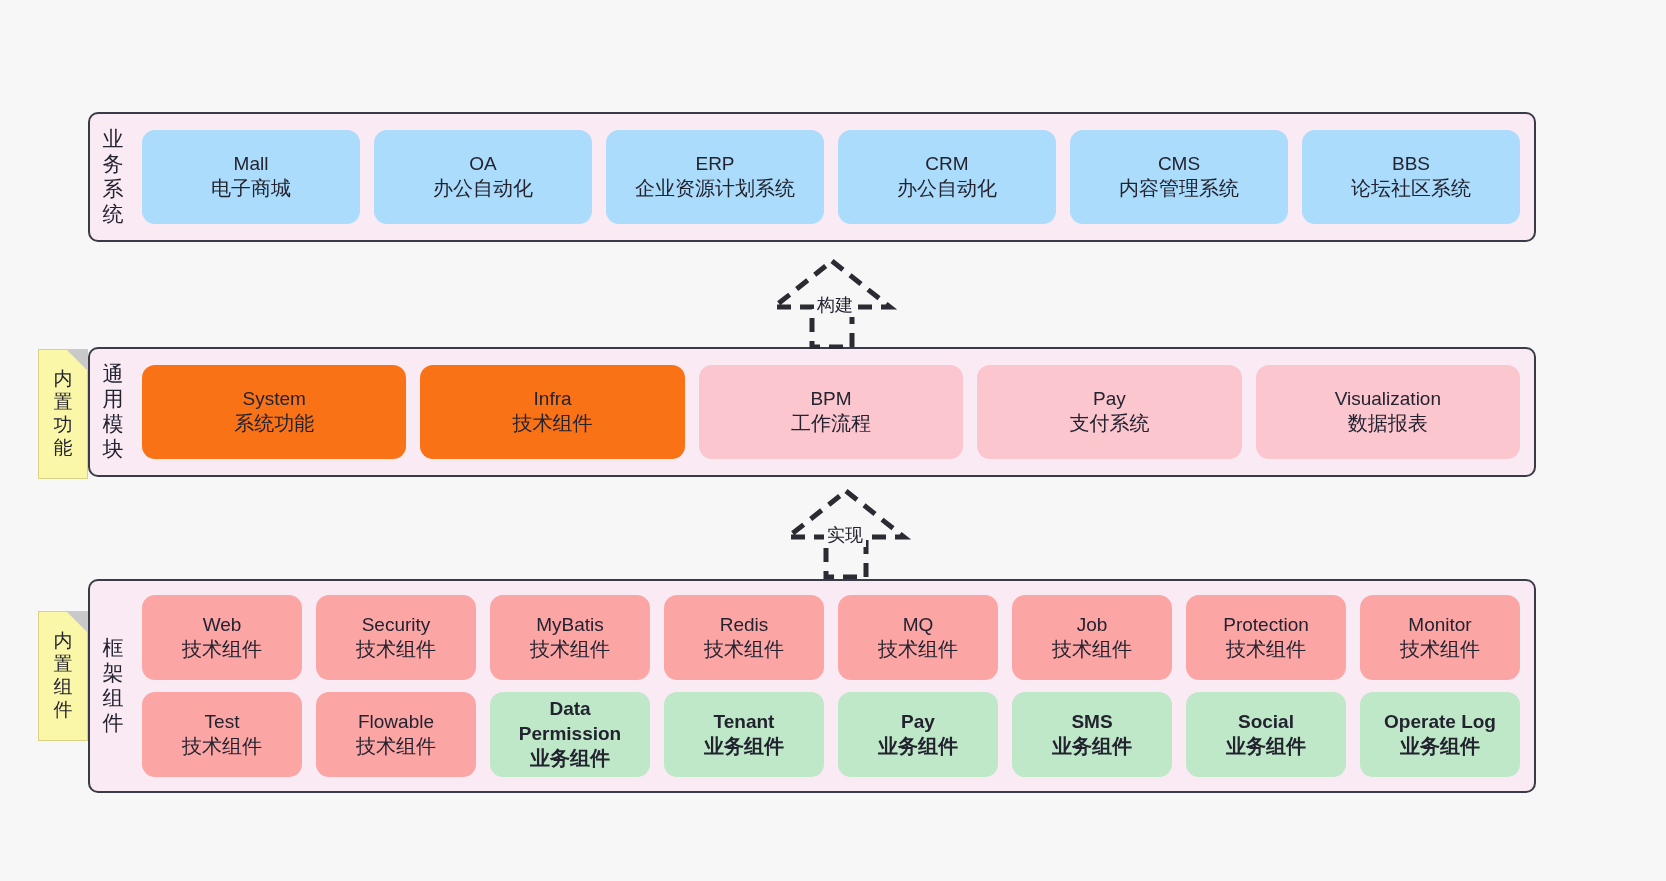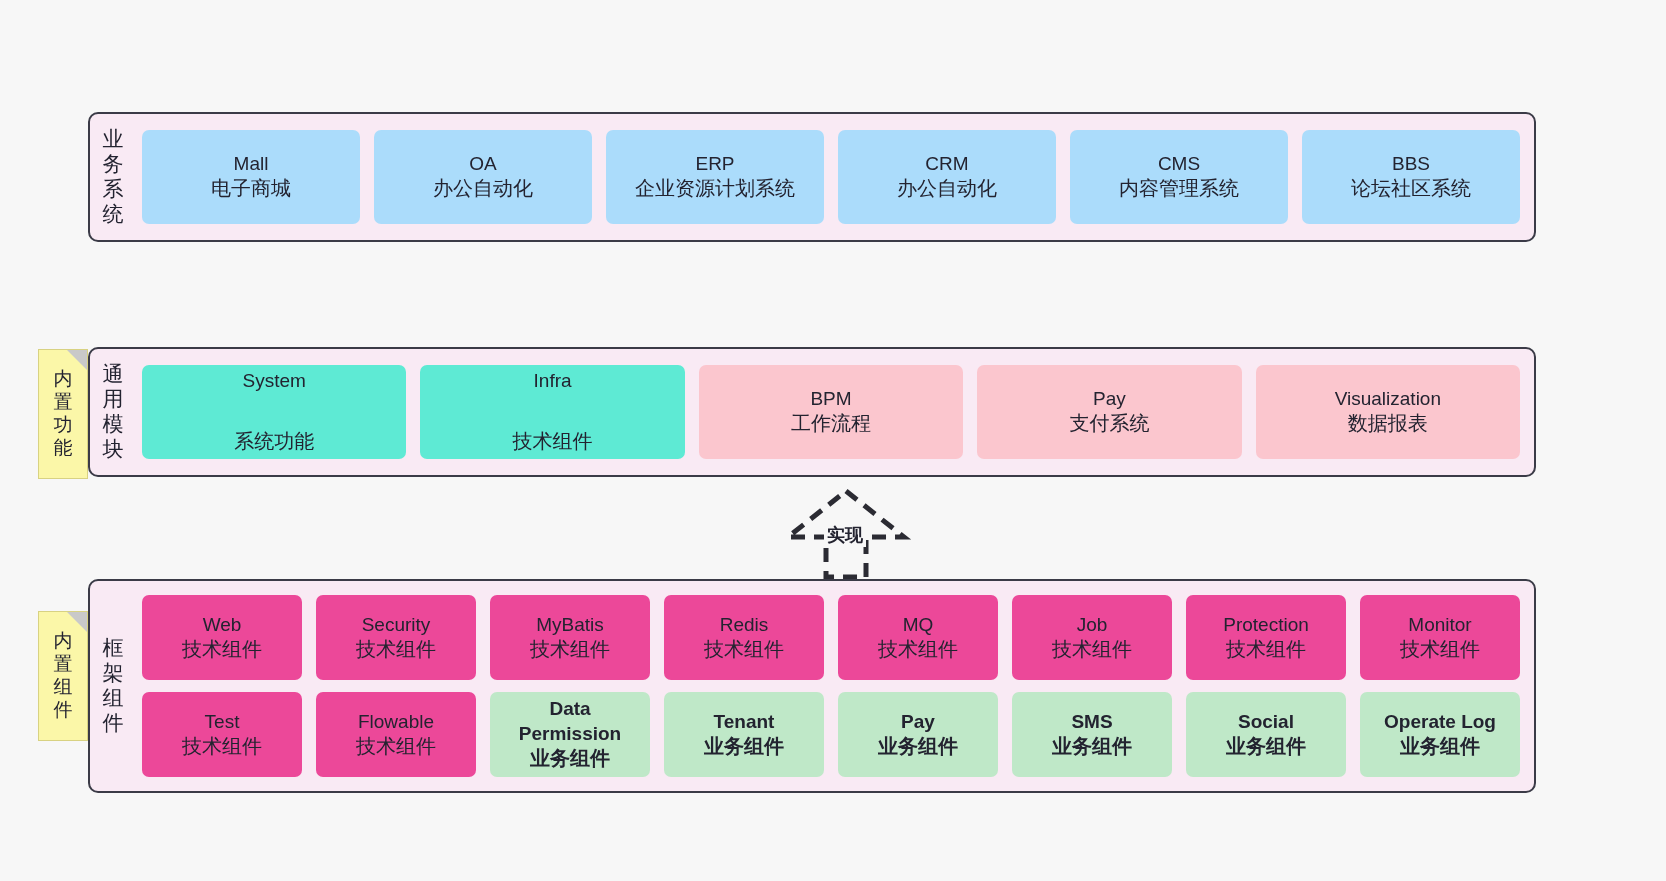--- a/index.html
+++ b/index.html
@@ -45,37 +45,37 @@
   .layer-body {
     flex: 1 1 auto;
     display: flex;
     align-items: stretch;
     padding: 10px 12px 10px 4px;
     gap: 0;
   }
 
   
   .card {
-    border-radius: 7px;
+    border-radius: 13px;
     display: flex;
     flex-direction: column;
     align-items: center;
     justify-content: center;
     text-align: center;
     color: #232330;
     line-height: 1.28;
     padding: 4px 6px;
   }
   .card .t1 { font-size: 19px; }
   .card .t2 { font-size: 20px; }
 
   .c-blue       { background: #abdcfb; }
-  .c-red        { background: #5eead4; justify-content: space-between; }
+  .c-red        { background: #f97316; }
   .c-pink       { background: #fbc6ce; }
-  .c-green      { background: #ec4899; }
+  .c-green      { background: #fca5a5; }
   .c-lightgreen { background: #bfe8c8; font-weight: bold; }
 
   
   #layer-business { left: 88px; top: 112px; width: 1448px; height: 130px; }
   #layer-business .layer-body { gap: 14px; padding: 16px 14px 16px 6px; }
   #layer-business .card { flex: 1 1 0; }
 
   
   #layer-modules { left: 88px; top: 347px; width: 1448px; height: 130px; }
   #layer-modules .layer-body { gap: 14px; padding: 16px 14px 16px 6px; }
@@ -125,21 +125,21 @@
     font-size: 18px;
     color: #232330;
     background: #f7f7f7;
     padding: 0 3px;
     white-space: nowrap;
     user-select: none;
   }
   #conn-build  { left: 752px; top: 257px; width: 160px; height: 92px; }
   #conn-build  .clabel { left: 62px; top: 36px; }
   #conn-impl   { left: 766px; top: 487px; width: 160px; height: 92px; }
-  #conn-impl   .clabel { left: 58px; top: 36px; font-weight: bold; }
+  #conn-impl   .clabel { left: 58px; top: 36px; }
 </style>
 </head>
 <body>
 
 <div id="canvas">
 
   <div class="layer" id="layer-business">
     <div class="layer-label">
       <span>业</span>
       <span>务</span>
@@ -167,20 +167,26 @@
         <div class="t1">CMS</div>
         <div class="t2">内容管理系统</div>
       </div>
       <div class="card c-blue">
         <div class="t1">BBS</div>
         <div class="t2">论坛社区系统</div>
       </div>
     </div>
   </div>
 
+  <div class="connector" id="conn-build">
+    <svg width="160" height="92" viewBox="0 0 160 92">
+      <path d="M80 4 L138 50 L100 50 L100 90 L60 90 L60 50 L22 50 Z" fill="none" stroke="#2b2b33" stroke-width="5" stroke-dasharray="14,9" stroke-linejoin="miter"></path>
+    </svg>
+    <div class="clabel">构建</div>
+  </div>
 
   <div class="note" id="note-builtin-features">
     <div class="fold"></div>
     <span>内</span>
     <span>置</span>
     <span>功</span>
     <span>能</span>
   </div>
 
   <div class="layer" id="layer-modules">

